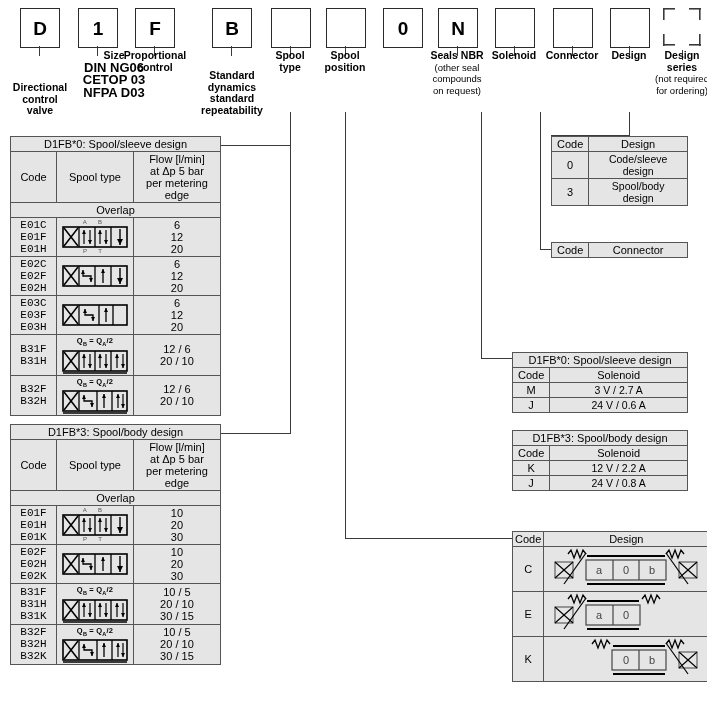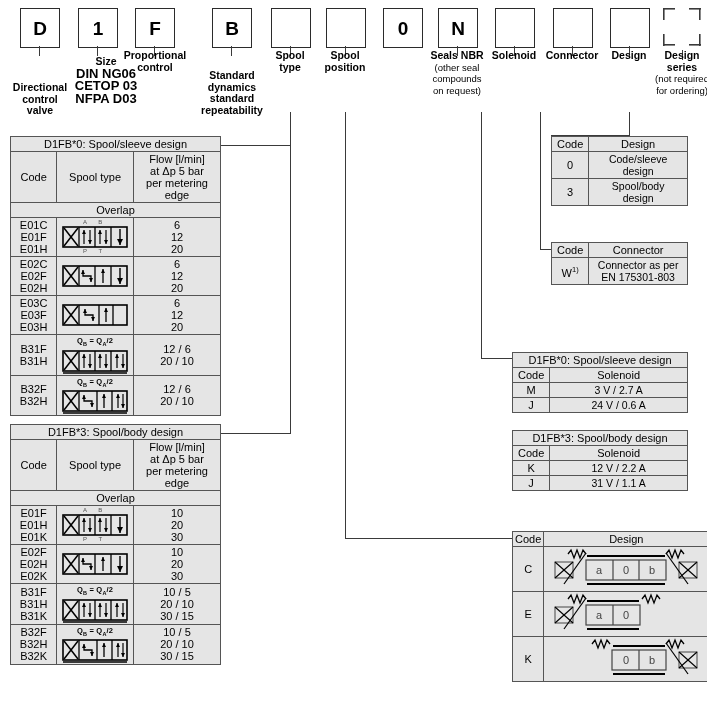--- a/index.html
+++ b/index.html
@@ -61,21 +61,21 @@
     padding:1px 2px;
     text-align:center;
     vertical-align:middle;
     font-weight:normal;
     line-height:12px;
   }
   td.code{font-weight:bold;font-size:11px;}
   td.bold{font-weight:bold;}
   td.hdr{font-size:11px;font-weight:normal;}
   td.title{font-size:11px;}
-  td.codes{font-weight:bold;font-size:11px;line-height:13.5px;padding:2px 3px;}
+  td.codes{font-weight:bold;font-size:11px;line-height:13.5px;padding:2px 3px;font-family:Liberation Mono, monospace;}
   td.flow{font-weight:bold;font-size:11px;line-height:13.5px;}
   td.sym{padding:1px 2px;}
   .qnote{font-size:7.5px;font-weight:bold;letter-spacing:.2px;line-height:9px;margin-bottom:1px;}
   .qnote sub{font-size:5.5px;}
   .sup{font-size:7.5px;vertical-align:super;}
 
   
   .spoolwrap{display:flex;flex-direction:column;align-items:center;}
   .ports{font-size:6px;line-height:6px;color:#555;letter-spacing:5px;height:7px;}
   svg{display:block;}
@@ -131,21 +131,21 @@
   <div class="vline" style="left:345px;top:46px;height:10px;"></div>
   <div class="vline" style="left:457px;top:46px;height:10px;"></div>
   <div class="vline" style="left:514px;top:46px;height:10px;"></div>
   <div class="vline" style="left:572px;top:46px;height:10px;"></div>
   <div class="vline" style="left:629px;top:46px;height:10px;"></div>
   <div class="vline" style="left:682px;top:50px;height:10px;"></div>
 </div>
 
 <div class="hdrlabel" style="left:4px;top:50px;width:72px;margin-top:32px;">Directional<br>control<br>valve</div>
 
-<div class="hdrlabel" style="left:72px;top:50px;width:68px;margin-top:6px;">Size<br><span class="sub" style="font-weight:bold;font-size:13px;">DIN NG06<br>CETOP 03<br>NFPA D03</span></div>
+<div class="hdrlabel" style="left:80px;top:50px;width:68px;">Size<br><span class="sub" style="font-weight:bold;font-size:13px;">DIN NG06<br>CETOP 03<br>NFPA D03</span></div>
 
 <div class="hdrlabel" style="left:118px;top:50px;width:74px;">Proportional<br>control</div>
 
 <div class="hdrlabel" style="left:196px;top:50px;width:72px;margin-top:20px;">Standard<br>dynamics<br>standard<br>repeatability</div>
 
 <div class="hdrlabel" style="left:268px;top:50px;width:44px;">Spool<br>type</div>
 
 <div class="hdrlabel" style="left:316px;top:50px;width:58px;">Spool<br>position</div>
 
 <div class="hdrlabel" style="left:420px;top:50px;width:74px;">Seals NBR<br><span class="sub">(other seal<br>compounds<br>on request)</span></div>
@@ -555,27 +555,20 @@
   </tr>
 </tbody>
   </table>
 
 <table class="grid" style="left:551px;top:242px;width:137px;">
   <tbody>
       <tr>
     <td class="hdr" style="width:32px;">Code</td>
     <td class="hdr" style="width:93px;">Connector</td>
   </tr>
-  <tr>
-    <td class="code"><span>W</span><span class="sup">1)</span></td>
-    <td class="bold">
-      <span>Connector as per</span><br>
-      <span>EN 175301-803</span>
-    </td>
-  </tr>
 </tbody>
   </table>
 
 <table class="grid" style="left:512px;top:352px;width:176px;">
   <tbody>
       <tr>
     <td class="title" colspan="2">D1FB*0: Spool/sleeve design</td>
   </tr>
   <tr>
     <td class="hdr" style="width:32px;">Code</td>
@@ -600,21 +593,21 @@
   <tr>
     <td class="hdr" style="width:32px;">Code</td>
     <td class="hdr" style="width:132px;">Solenoid</td>
   </tr>
   <tr>
     <td class="code">K</td>
     <td class="bold">12 V / 2.2 A</td>
   </tr>
   <tr>
     <td class="code">J</td>
-    <td class="bold">31 V / 1.1 A</td>
+    <td class="bold">24 V / 0.8 A</td>
   </tr>
 </tbody>
   </table>
 
 <table class="grid" style="left:512px;top:531px;width:176px;">
   <tbody>
       <tr>
     <td class="hdr" style="width:32px;">Code</td>
     <td class="hdr" style="width:132px;">Design</td>
   </tr>

